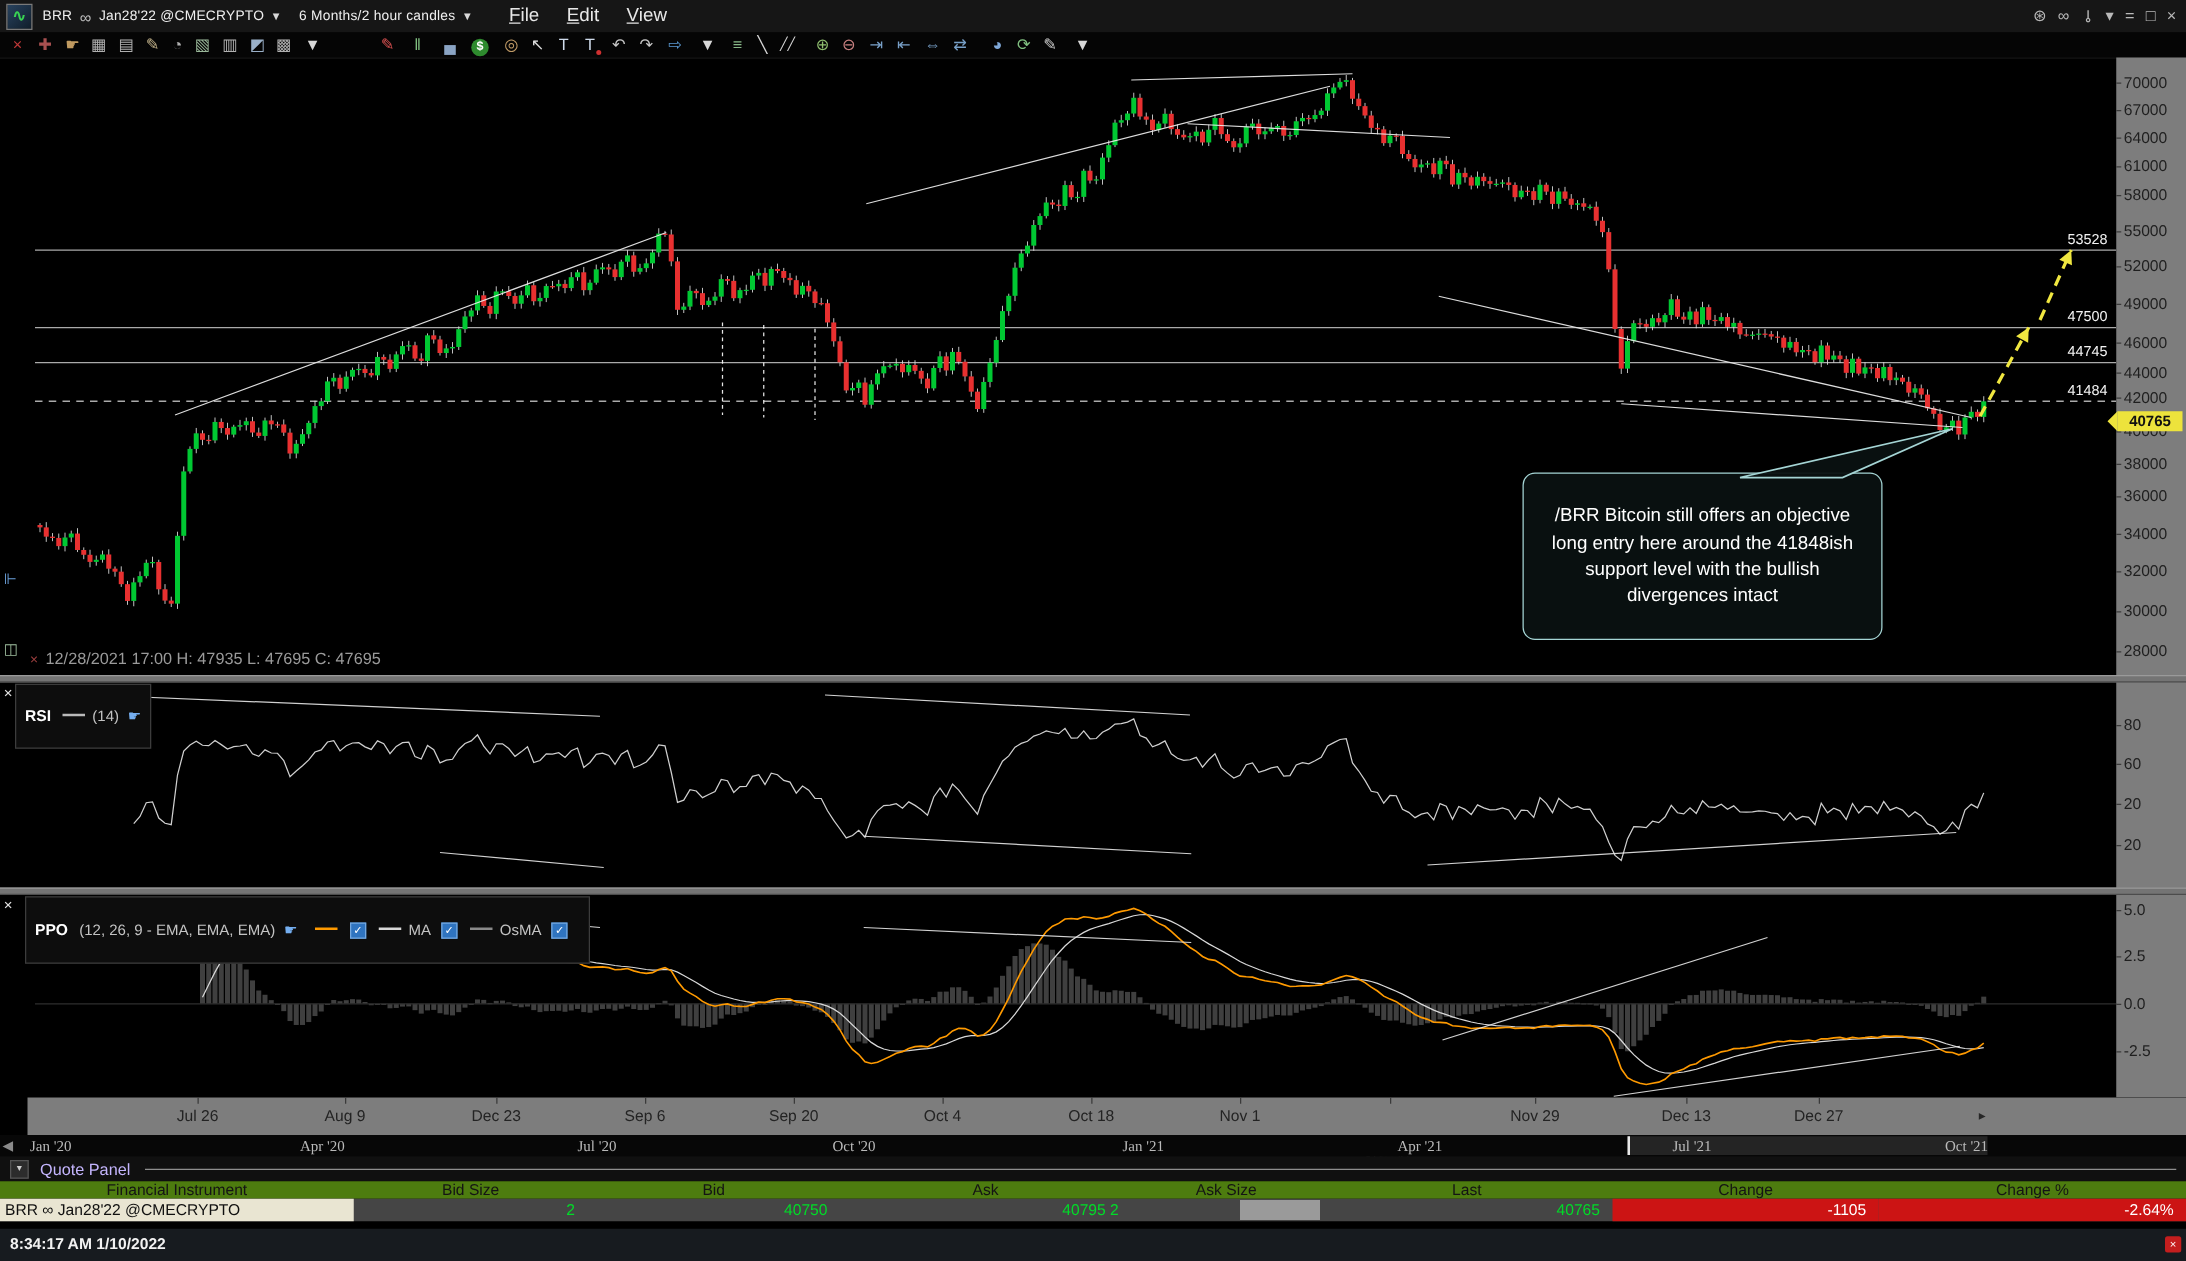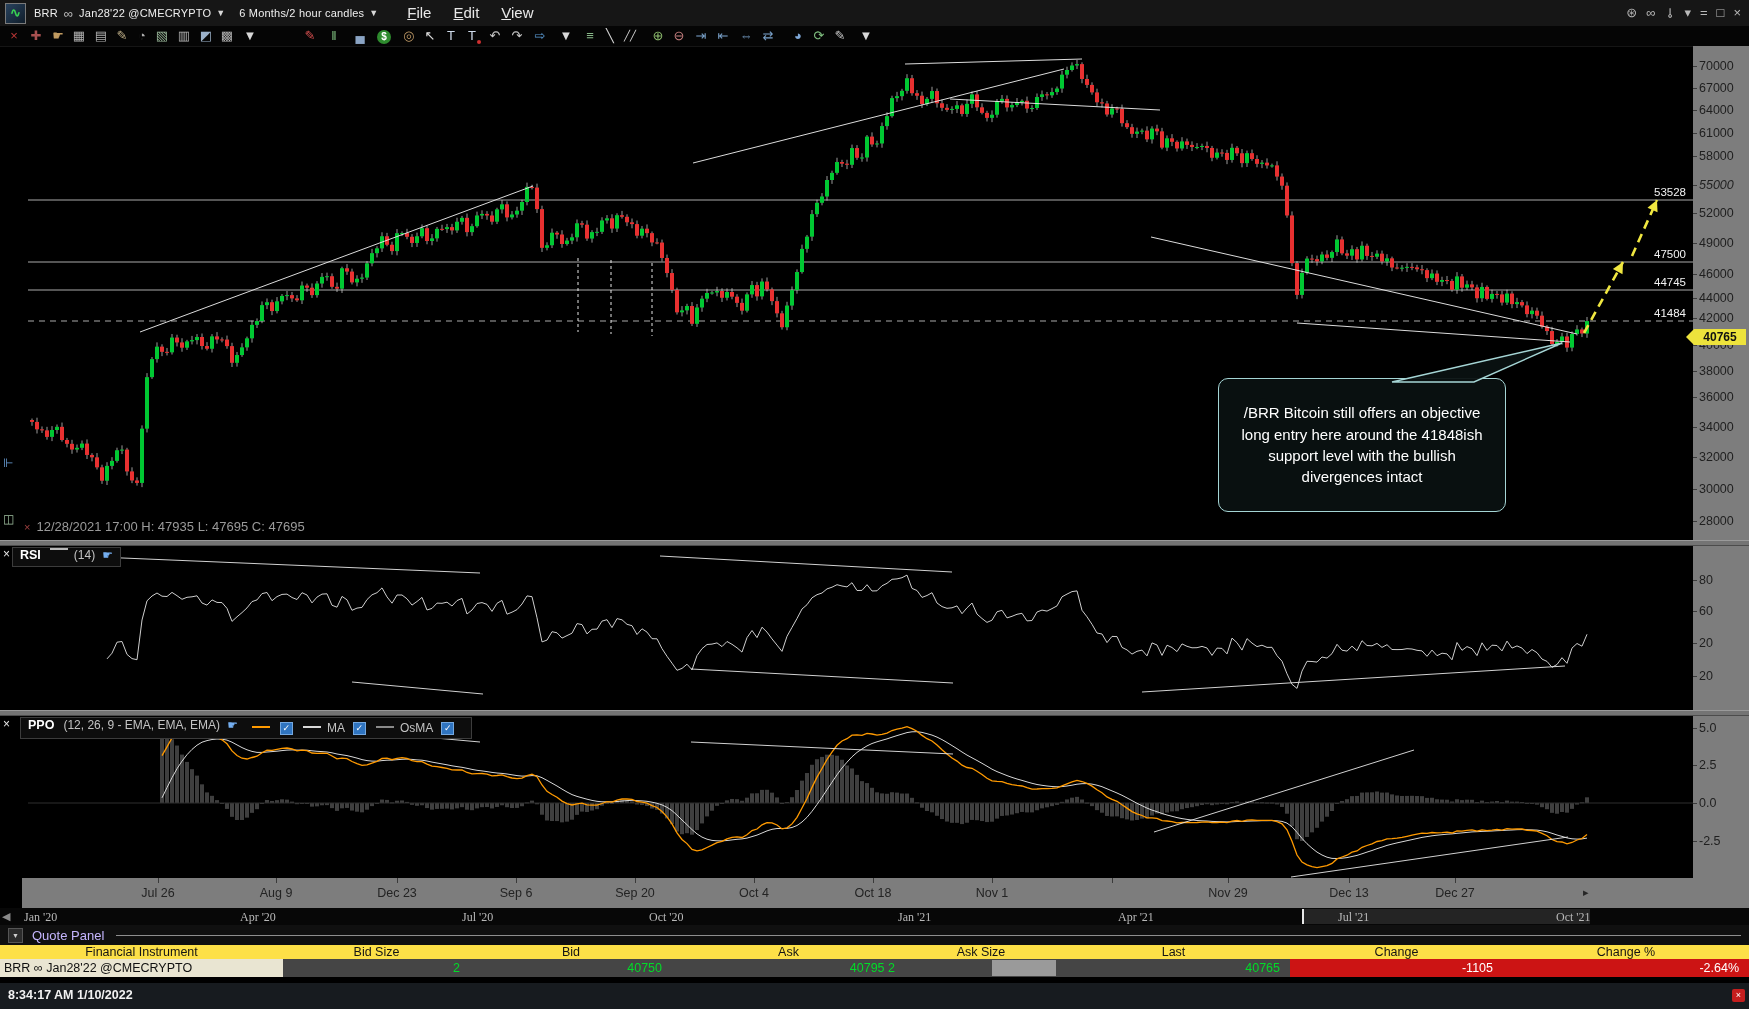--- a/index.html
+++ b/index.html
@@ -29,22 +29,22 @@
   .axis-notch{position:absolute;left:0;width:4px;height:1px;background:#3c3c3c;}
   .pane-sep{left:0;width:1749px;height:6px;background:#747474;border-top:1px solid #9a9a9a;border-bottom:1px solid #4c4c4c;box-sizing:border-box;}
   .level-label{position:absolute;width:88px;text-align:right;color:#f2f2f2;font-size:11.5px;transform:translateY(-50%);}
   #price-tag{left:1694px;width:52px;height:16px;background:#ede33c;color:#111;font-size:12px;font-weight:bold;
              text-align:center;line-height:16px;}
   #price-tag-arrow{left:1686px;width:0;height:0;border-top:8px solid transparent;border-bottom:8px solid transparent;
              border-right:8px solid #ede33c;}
   #ohlc-status{left:24px;top:519px;font-size:13px;color:#9a9a9a;}
   #ohlc-status .mini-x{color:#a04040;font-size:11px;margin-right:6px;}
   .margin-ico{position:absolute;left:3px;color:#cfcfcf;font-size:12px;}
-  .pane-label-box{position:absolute;background:#0d0d0d;border:1px solid #3c3c3c;display:flex;
-                  padding:0 7px;color:#c3c3c3;font-size:12px;white-space:nowrap;}
+  .pane-label-box{position:absolute;background:#0d0d0d;border:1px solid #3c3c3c;display:flex;align-items:center;
+                  padding:16px 7px;color:#c3c3c3;font-size:12px;white-space:nowrap;}
   .pane-label-box b{color:#fff;font-size:12.5px;margin-right:9px;}
   .swatch{display:inline-block;width:18px;height:0;border-top:2px solid #b9b9b9;margin:0 6px 2px 0;}
   .hand-ico{color:#74aef0;margin-left:7px;font-size:12px;}
   .chk{display:inline-block;width:11px;height:11px;background:#2f74c0;border:1px solid #74a8e0;color:#fff;
        font-size:9px;line-height:11px;text-align:center;margin:0 10px 0 4px;}
   
   #callout{background:rgba(10,17,17,0.92);border:1.5px solid #a5d5d5;border-radius:10px;color:#fff;
            display:flex;align-items:center;justify-content:center;text-align:center;
            font-size:15px;line-height:1.42;padding:6px 10px;box-sizing:border-box;}
   
@@ -56,21 +56,21 @@
   #scroll-row{left:0;top:908px;width:1749px;height:17px;background:#070707;}
   #scroll-thumb{position:absolute;top:1px;height:15px;background:#242424;}
   #scroll-thumb-tick{position:absolute;top:1px;width:2px;height:15px;background:#e8e8e8;}
   .scroll-label{position:absolute;top:2px;color:#b9b9b9;font-size:12px;font-family:"Liberation Serif",serif;}
   #scroll-left-arrow{position:absolute;left:2px;top:2px;color:#8a8a8a;font-size:11px;}
   #qp-header{left:0;top:925px;width:1749px;height:20px;background:#101010;display:flex;align-items:center;}
   #qp-collapse{width:13px;height:13px;background:#2c2c2c;border:1px solid #555;color:#cfcfcf;font-size:7px;
                line-height:13px;text-align:center;margin:0 9px 0 8px;}
   #qp-title{color:#c4b5fd;font-size:13px;margin-right:12px;}
   #qp-rule{flex:1;height:1px;background:#8f8f8f;margin-right:8px;}
-  #qt-head{left:0;top:945px;width:1749px;height:14px;background:#fde047;}
+  #qt-head{left:0;top:945px;width:1749px;height:14px;background:#4d7c0f;}
   .qt-col-label{position:absolute;top:0;color:#141414;font-size:12.5px;transform:translateX(-50%);line-height:14px;}
   #qt-row{left:0;top:959px;width:1749px;height:18px;background:#454545;}
   #qt-instr{position:absolute;left:0;top:0;width:283px;height:18px;background:#e9e5d2;color:#101010;
             font-size:12.5px;line-height:18px;padding-left:4px;box-sizing:border-box;white-space:nowrap;overflow:hidden;}
   .qt-val{position:absolute;top:0;height:18px;line-height:18px;font-size:12.5px;color:#00dc28;text-align:right;}
   .qt-red{position:absolute;top:0;height:18px;background:#cc1414;color:#fff;font-size:12.5px;line-height:18px;
           text-align:right;box-sizing:border-box;padding-right:10px;}
   #qt-asksize-hl{position:absolute;top:1px;height:16px;background:#9a9a9a;}
   #status-bar{left:0;top:983px;width:1749px;height:26px;background:#171b1f;}
   #status-text{position:absolute;left:8px;top:5px;color:#f2f2f2;font-size:12.5px;font-weight:bold;}
@@ -149,21 +149,21 @@
       <div class="axis-tick-label" style="top: 20px;">70000</div>
       <div class="axis-notch" style="top: 20px;"></div>
       <div class="axis-tick-label" style="top: 42px;">67000</div>
       <div class="axis-notch" style="top: 42px;"></div>
       <div class="axis-tick-label" style="top: 64px;">64000</div>
       <div class="axis-notch" style="top: 64px;"></div>
       <div class="axis-tick-label" style="top: 87px;">61000</div>
       <div class="axis-notch" style="top: 87px;"></div>
       <div class="axis-tick-label" style="top: 110px;">58000</div>
       <div class="axis-notch" style="top: 110px;"></div>
-      <div class="axis-tick-label" style="top: 139px; font-style: italic;">55000</div>
+      <div class="axis-tick-label" style="top: 139px;">55000</div>
       <div class="axis-notch" style="top: 139px;"></div>
       <div class="axis-tick-label" style="top: 167px;">52000</div>
       <div class="axis-notch" style="top: 167px;"></div>
       <div class="axis-tick-label" style="top: 197px;">49000</div>
       <div class="axis-notch" style="top: 197px;"></div>
       <div class="axis-tick-label" style="top: 228px;">46000</div>
       <div class="axis-notch" style="top: 228px;"></div>
       <div class="axis-tick-label" style="top: 252px;">44000</div>
       <div class="axis-notch" style="top: 252px;"></div>
       <div class="axis-tick-label" style="top: 272px;">42000</div>
@@ -1245,21 +1245,21 @@
       <div class="date-tick" style="left: 1455px;"></div>
     </div>
 
   <div id="scroll-row" class="abs">
     <div id="scroll-thumb" style="left: 1302px; width: 288px;"></div>
     <div id="scroll-thumb-tick" style="left: 1302px;"></div>
     <div id="scroll-left-arrow">◀</div>
   <div class="scroll-label" style="left: 24px;">Jan '20</div>
       <div class="scroll-label" style="left: 240px;">Apr '20</div>
       <div class="scroll-label" style="left: 462px;">Jul '20</div>
-      <div class="scroll-label" style="left: 649px;">Oct '20</div>
+      <div class="scroll-label" style="left: 666px;">Oct '20</div>
       <div class="scroll-label" style="left: 898px;">Jan '21</div>
       <div class="scroll-label" style="left: 1118px;">Apr '21</div>
       <div class="scroll-label" style="left: 1338px;">Jul '21</div>
       <div class="scroll-label" style="left: 1556px;">Oct '21</div>
     </div>
 
   <div id="qp-header" class="abs">
     <div id="qp-collapse">▼</div>
     <span id="qp-title">Quote Panel</span>
     <div id="qp-rule"></div>

